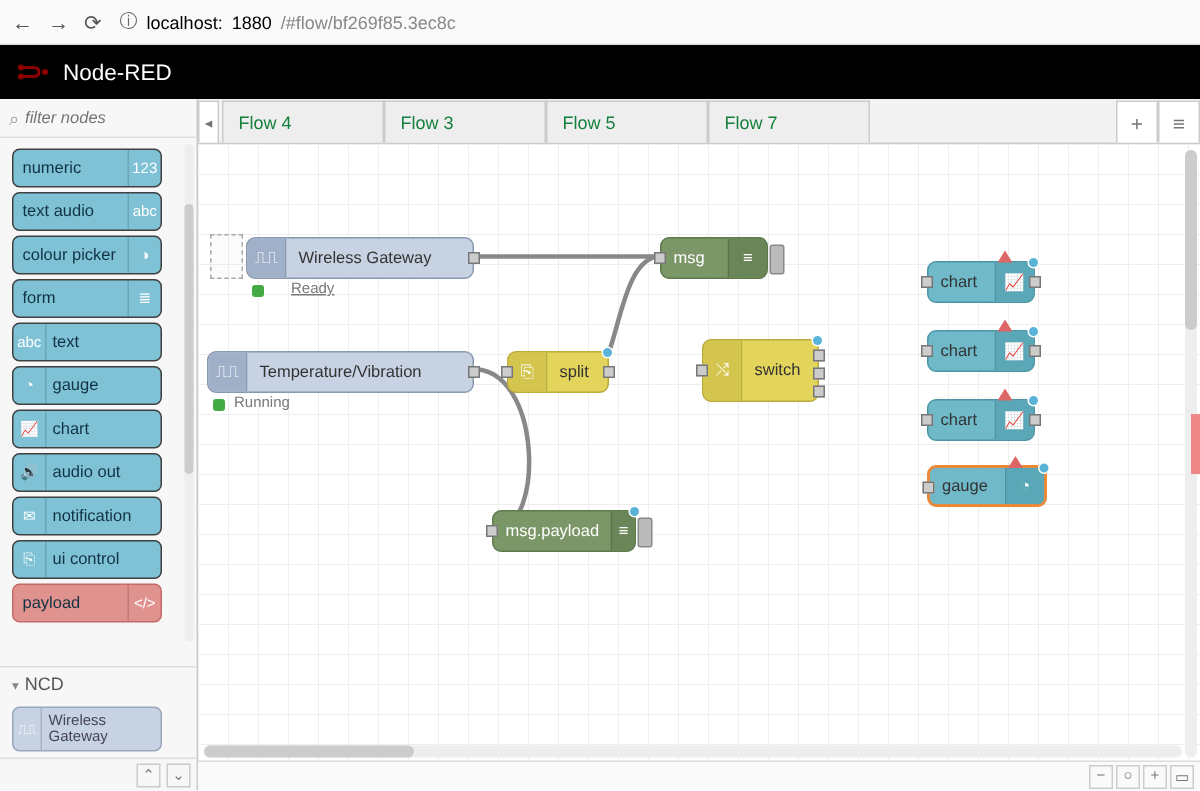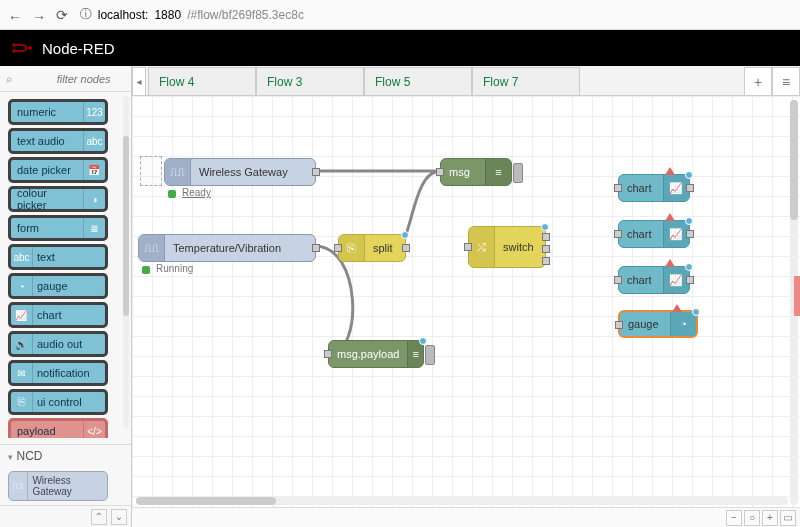--- a/index.html
+++ b/index.html
@@ -16,23 +16,23 @@
   
   .nr-header { height: 36px; background: #000; color: #fff; display: flex; align-items: center; padding: 0 12px; gap: 8px; }
   .nr-logo { width: 22px; height: 14px; position: relative; }
   .nr-logo svg { width: 22px; height: 14px; }
   .nr-title { font-size: 15px; font-weight: 500; }
 
   
   .main { display: flex; height: calc(527px - 30px - 36px); }
   .palette { width: 132px; border-right: 1px solid #ccc; display: flex; flex-direction: column; background: #f7f7f7; }
   .palette-search { height: 26px; display: flex; align-items: center; border-bottom: 1px solid #ddd; padding: 0 6px; gap: 4px; }
-  .palette-search input { border: none; background: transparent; font-size: 11px; font-style: italic; width: 90px; color: #888; outline: none; margin-left: 40px; }
+  .palette-search input { border: none; background: transparent; font-size: 11px; font-style: italic; width: 90px; color: #888; outline: none; }
   .palette-list { flex: 1; overflow: hidden; padding: 4px 0 4px 8px; position: relative; }
-  .palette-list .pnode { width: 100px; height: 26px; margin: 3px 0; border-radius: 5px; border: 3px solid #404040; background: #7fc2d6; display: flex; align-items: center; font-size: 11px; color: #134; position: relative; }
+  .palette-list .pnode { width: 100px; height: 26px; margin: 3px 0; border-radius: 5px; border: 1px solid #404040; background: #7fc2d6; display: flex; align-items: center; font-size: 11px; color: #134; position: relative; }
   .pnode .picon { width: 22px; height: 100%; display: flex; align-items: center; justify-content: center; border-right: 1px solid rgba(0,0,0,0.15); font-size: 10px; color: #fff; }
   .pnode.icon-left .plabel { padding-left: 4px; }
   .pnode.icon-right { justify-content: flex-end; }
   .pnode.icon-right .plabel { padding-right: 4px; }
   .pnode.icon-right .picon { border-right: none; border-left: 1px solid rgba(0,0,0,0.15); }
   .pnode .plabel { flex: 1; padding: 0 6px; }
   .pnode.tpl { background: #e0928f; border-color: #c46b68; }
   .palette-scroll { position: absolute; right: 2px; top: 4px; width: 6px; height: 96%; background: #eee; border-radius: 3px; }
   .palette-scroll .thumb { position: absolute; left: 0; top: 40px; width: 6px; height: 180px; background: #ccc; border-radius: 3px; }
   .palette-cat { margin-top: 6px; padding: 4px 8px; font-size: 12px; color: #555; border-top: 1px solid #ddd; cursor: pointer; }
@@ -132,24 +132,20 @@
     <div class="palette-list">
       <div class="pnode icon-right">
           <span class="plabel">numeric</span>
           <span class="picon">123</span>
         </div>
       <div class="pnode icon-right">
           <span class="plabel">text audio</span>
           <span class="picon">abc</span>
         </div>
       <div class="pnode icon-right">
-          <span class="plabel">date picker</span>
-          <span class="picon">📅</span>
-        </div>
-      <div class="pnode icon-right">
           <span class="plabel">colour picker</span>
           <span class="picon">◑</span>
         </div>
       <div class="pnode icon-right">
           <span class="plabel">form</span>
           <span class="picon">≣</span>
         </div>
       <div class="pnode icon-left">
           <span class="picon">abc</span>
           <span class="plabel">text</span>
@@ -213,21 +209,21 @@
       </svg>
 
       <div class="select-box" style="left:8px; top:60px; width:22px; height:30px;"></div>
 
       <div class="fnode wgw" style="left:32px; top:62px; width:152px;">
         <span class="nicon">⎍⎍</span>
         <span class="nlabel">Wireless Gateway</span>
         <span class="port out"></span>
       </div>
       <div class="status-dot" style="left:36px; top:94px;"></div>
-      <div class="status-text" style="left:50px; top:91px;text-decoration:underline;">Ready</div>
+      <div class="status-text" style="left:62px; top:91px;text-decoration:underline;">Ready</div>
 
       <div class="fnode debug" style="left:308px; top:62px; width:72px;">
         <span class="nlabel">msg</span>
         <span class="nicon">≡</span>
         <span class="port in"></span>
         <span class="btn"></span>
       </div>
 
       <div class="fnode wgw" style="left:6px; top:138px; width:178px;">
         <span class="nicon">⎍⎍</span>

